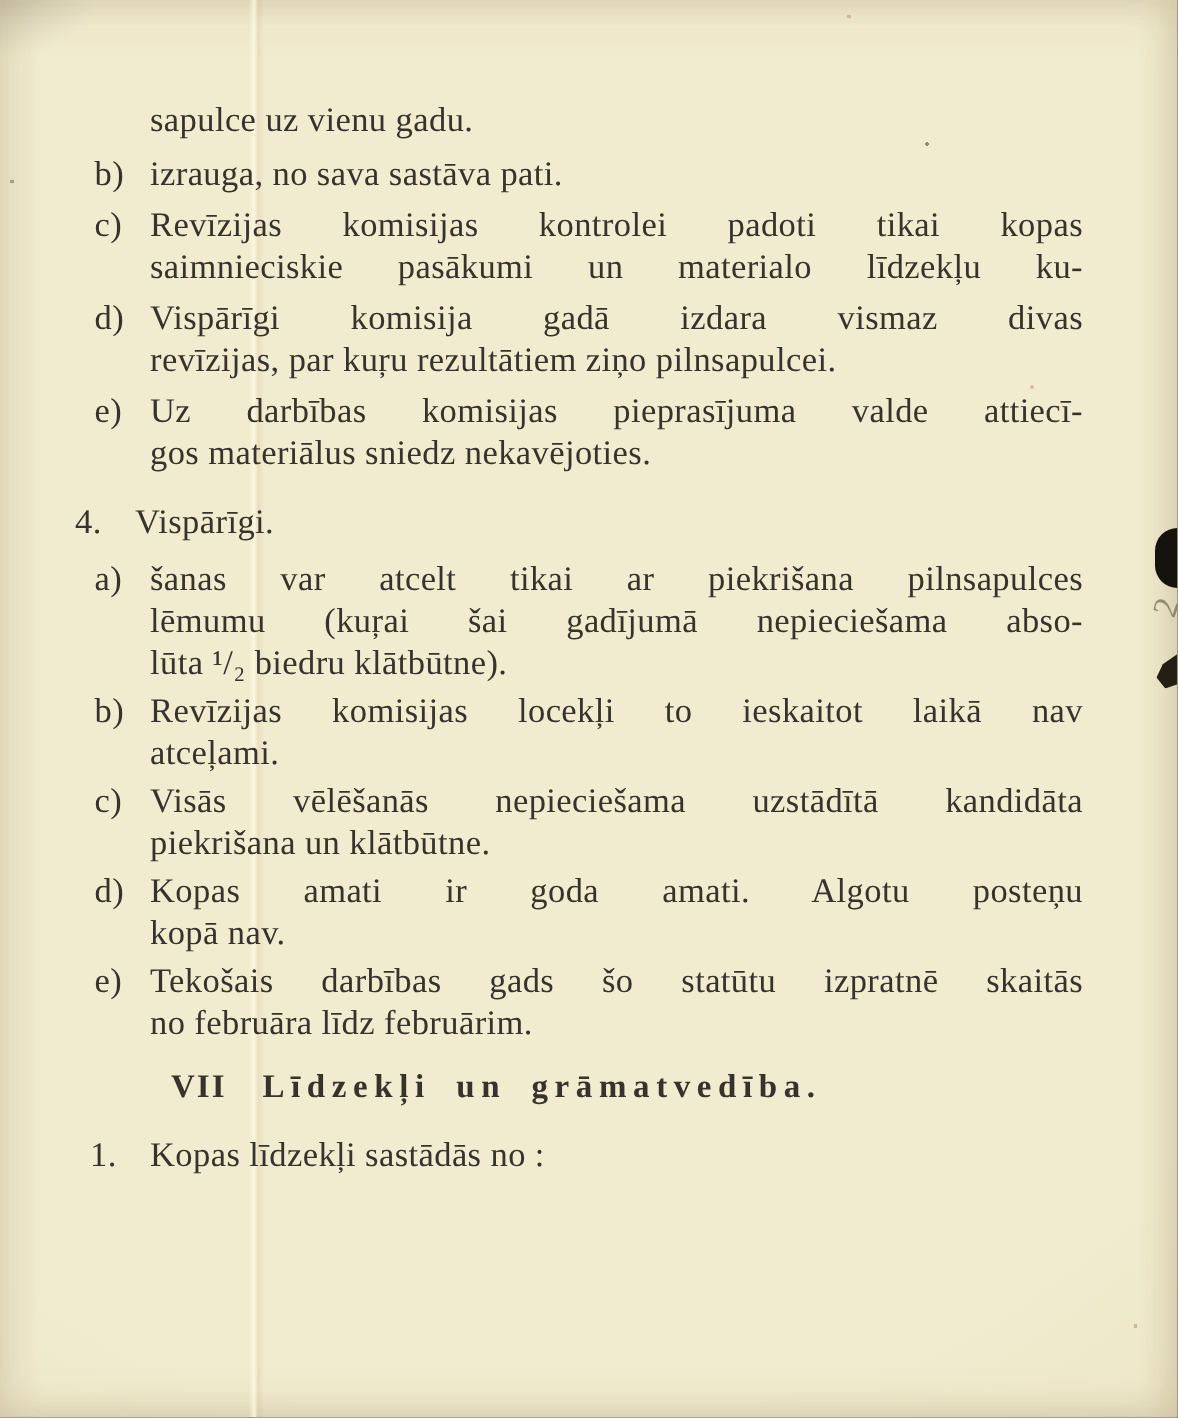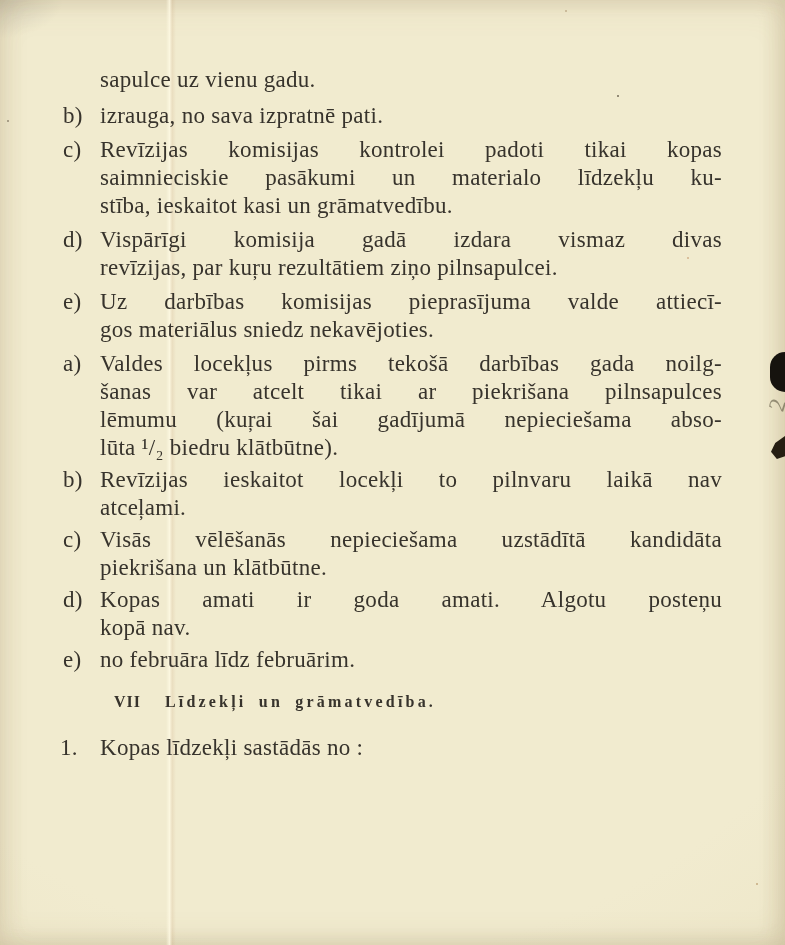--- a/index.html
+++ b/index.html
@@ -38,21 +38,21 @@
     font-size:23px; line-height:28px; letter-spacing:.012em;
   }
   .intro { margin-bottom:8px; }
   .item { position:relative; margin-bottom:6px; }
   .list-g .item { margin-bottom:4px; }
   .label { position:absolute; left:-37px; top:0; }
   .jline { text-align:justify; text-align-last:justify; }
   .jline.last { text-align:justify; text-align-last:left; }
   .h4 { margin:18px 0 10px -50px; }
   .h4num { display:inline-block; width:40px; }
-  .h7 { margin:14px 0 18px 14px; font-weight:bold; font-size:16px; white-space:nowrap; }
+  .h7 { margin:14px 0 18px 14px; font-weight:bold; font-size:22px; white-space:nowrap; }
   .h7 .numeral { letter-spacing:.06em; margin-right:24px; }
   .h7 .title { letter-spacing:.2em; word-spacing:.32em; }
   .item1 .label { left:-40px; }
 
   
   .ink-blot-1 {
     position:absolute; right:0; top:352px; width:15px; height:40px;
     background:#16130e; border-radius:22px 0 0 22px / 22px 0 0 22px;
   }
   .pencil-note {
@@ -72,66 +72,68 @@
 <div class="page">
   <div class="crease"></div>
 
   <div class="content">
 
     <div class="intro jline last">sapulce uz vienu gadu.</div>
 
     <div class="list-rev">
       <div class="item">
         <span class="label">b)</span>
-        <div class="jline last">izrauga, no sava izpratnē pati.</div>
+        <div class="jline last">izrauga, no sava sastāva pati.</div>
       </div>
       <div class="item">
         <span class="label">c)</span>
         <div class="jline">Revīzijas komisijas kontrolei padoti tikai kopas</div>
         <div class="jline">saimnieciskie pasākumi un materialo līdzekļu ku-</div>
-        <div class="jline last">stība, ieskaitot kasi un grāmatvedību.</div>
       </div>
       <div class="item">
         <span class="label">d)</span>
         <div class="jline">Vispārīgi komisija gadā izdara vismaz divas</div>
         <div class="jline last">revīzijas, par kuŗu rezultātiem ziņo pilnsapulcei.</div>
       </div>
       <div class="item">
         <span class="label">e)</span>
         <div class="jline">Uz darbības komisijas pieprasījuma valde attiecī-</div>
         <div class="jline last">gos materiālus sniedz nekavējoties.</div>
       </div>
     </div>
 
+    <div class="h4">
+      <span class="h4num">4.</span><span>Vispārīgi.</span>
+    </div>
 
     <div class="list-g">
       <div class="item">
         <span class="label">a)</span>
-        <div class="jline">Valdes locekļus pirms tekošā darbības gada noilg-</div>
         <div class="jline">šanas var atcelt tikai ar piekrišana pilnsapulces</div>
         <div class="jline">lēmumu (kuŗai šai gadījumā nepieciešama abso-</div>
         <div class="jline last">lūta ¹/₂ biedru klātbūtne).</div>
       </div>
       <div class="item">
         <span class="label">b)</span>
-        <div class="jline">Revīzijas ieskaitot locekļi to pilnvaru laikā nav</div>
+        <div class="jline">Revīzijas komisijas locekļi to ieskaitot laikā nav</div>
         <div class="jline last">atceļami.</div>
       </div>
       <div class="item">
         <span class="label">c)</span>
         <div class="jline">Visās vēlēšanās nepieciešama uzstādītā kandidāta</div>
         <div class="jline last">piekrišana un klātbūtne.</div>
       </div>
       <div class="item">
         <span class="label">d)</span>
         <div class="jline">Kopas amati ir goda amati.  Algotu posteņu</div>
         <div class="jline last">kopā nav.</div>
       </div>
       <div class="item">
         <span class="label">e)</span>
+        <div class="jline">Tekošais darbības gads šo statūtu izpratnē skaitās</div>
         <div class="jline last">no februāra līdz februārim.</div>
       </div>
     </div>
 
     <div class="h7">
       <span class="numeral">VII</span><span class="title">Līdzekļi un grāmatvedība.</span>
     </div>
 
     <div class="item item1">
       <span class="label">1.</span>

